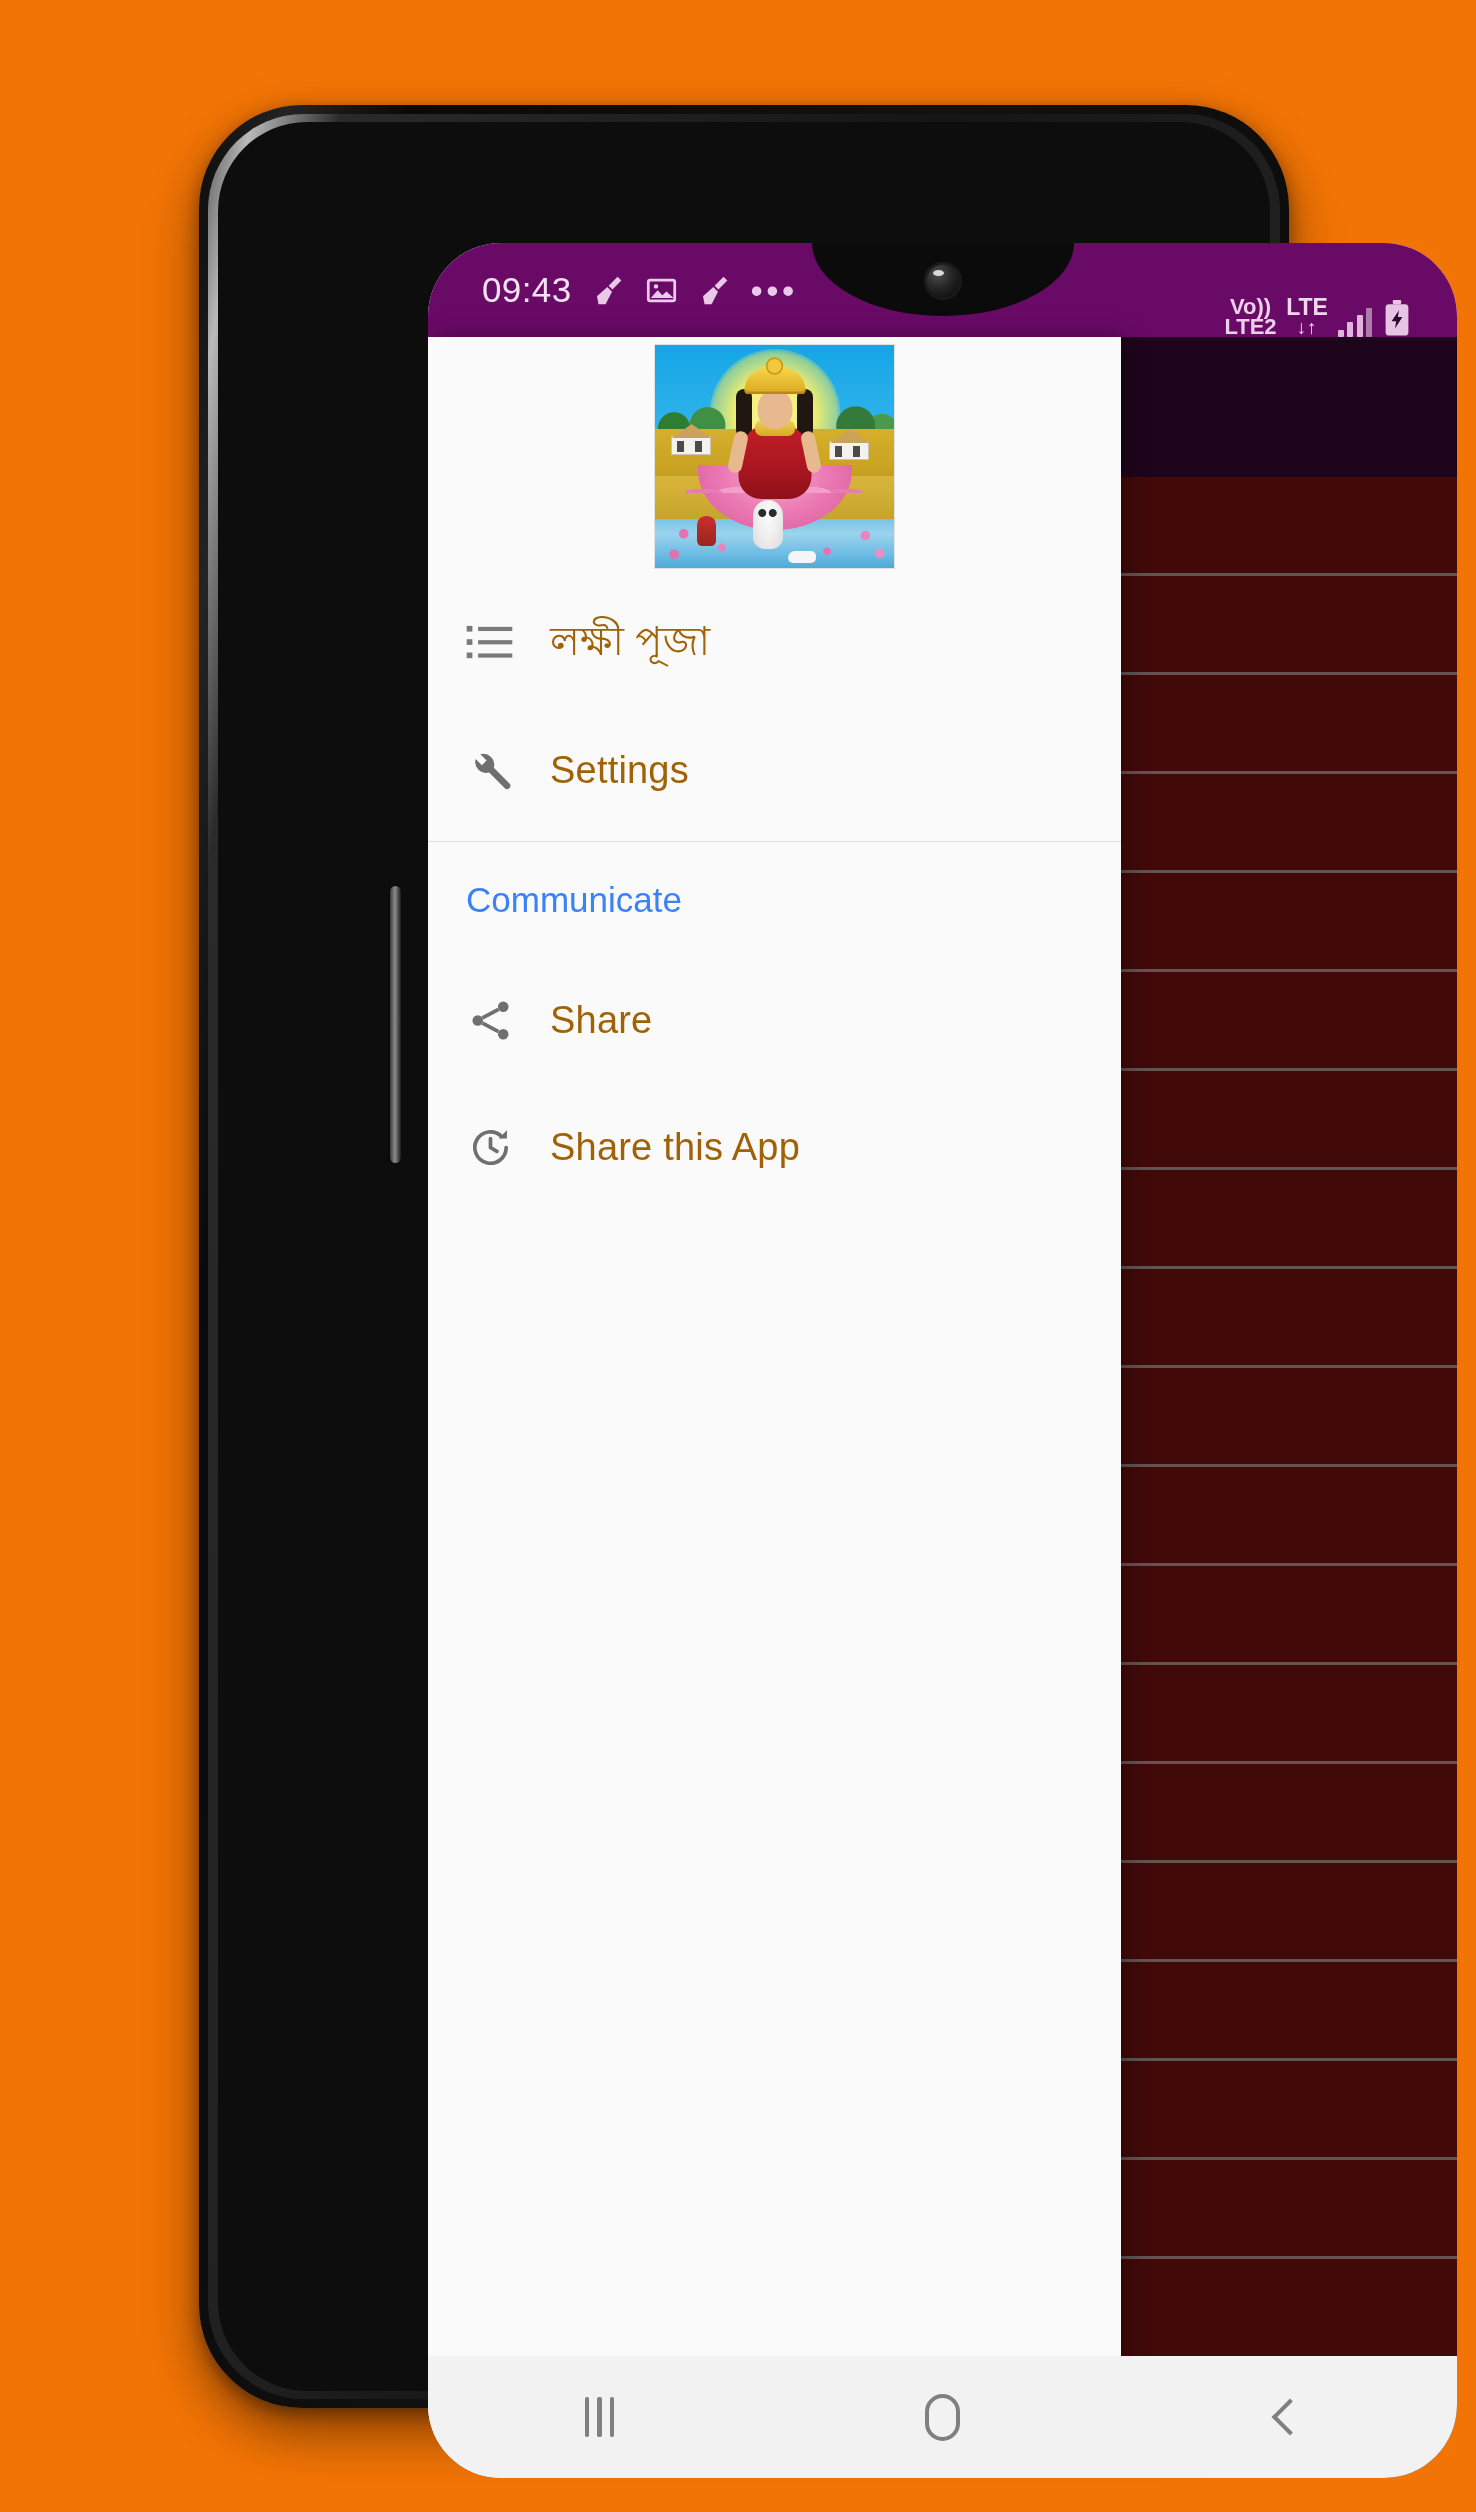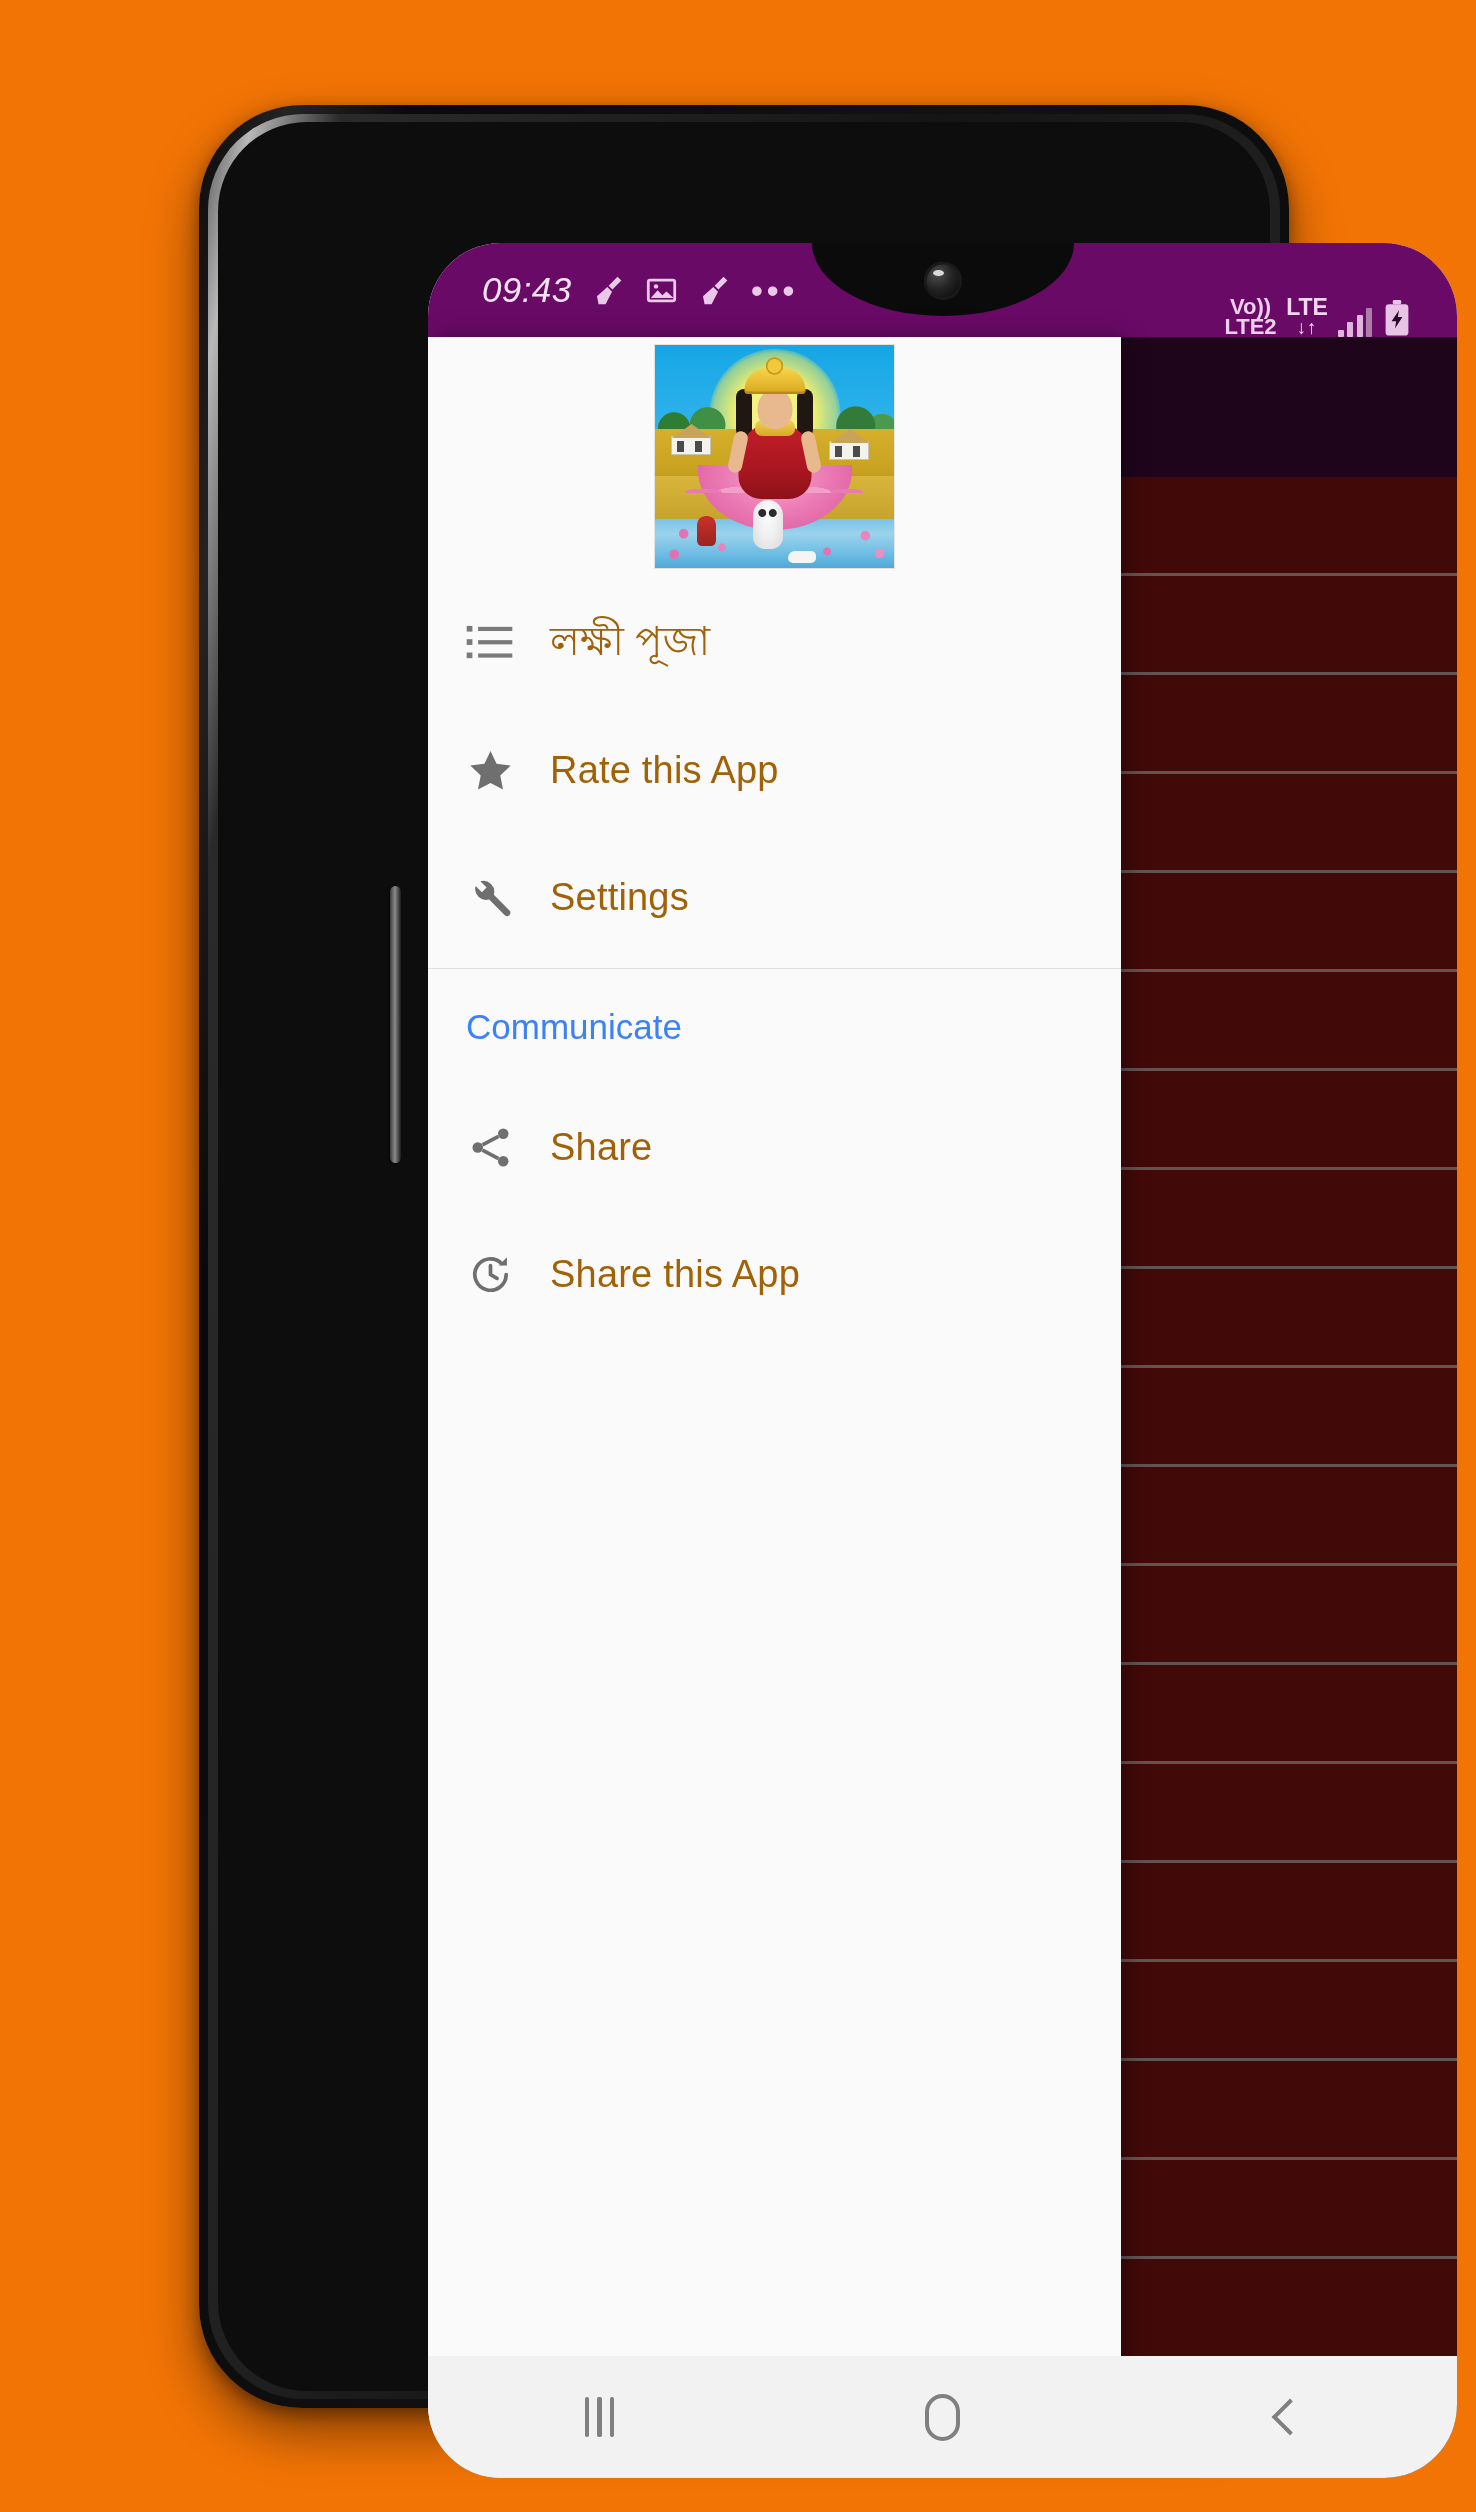--- a/index.html
+++ b/index.html
@@ -64,21 +64,20 @@
   .statusbar {
     position: absolute; left: 0; top: 0; width: 100%; height: 94px;
     background: #6a0a67;
     display: flex; align-items: center;
     color: #f2d8f0;
     z-index: 5;
   }
   .sb-left {
     display: flex; align-items: center; gap: 19px;
     margin-left: 54px;
-    font-style: italic;
   }
   .sb-time { font-size: 35px; font-weight: 400; letter-spacing: 0.4px; color:#f3e2f2; }
   .sb-icon { display: inline-flex; align-items: center; justify-content: center; }
   .sb-dots { font-size: 35px; letter-spacing: 3.5px; line-height: 1; color:#e9c9e7; }
   .sb-right {
     position: absolute; right: 45px; top: 0; height: 94px;
     display: flex; align-items: flex-end; gap: 9.6px;
   }
   .volte-stack {
     display: flex; flex-direction: column; align-items: center;
@@ -464,28 +463,20 @@
                 <rect x="6" y="1.5" width="18" height="2.2"></rect>
               <rect x="0" y="8" width="3" height="3"></rect>
                 <rect x="6" y="8.5" width="18" height="2.2"></rect>
               <rect x="0" y="15" width="3" height="3"></rect>
                 <rect x="6" y="15.5" width="18" height="2.2"></rect>
             </svg>
           </span>
           <span class="d-label bn">লক্ষী পূজা</span>
         </div>
 
-        <div class="drawer-item">
-          <span class="d-icon">
-            <svg width="49" height="47" viewBox="0 0 24 24" fill="#6f6f6f">
-              <path d="M12 2l3.1 6.6 7.2.9-5.3 5 1.4 7.2L12 18.4 5.6 21.7 7 14.5 1.7 9.5l7.2-.9z"></path>
-            </svg>
-          </span>
-          <span class="d-label">Rate this App</span>
-        </div>
 
         <div class="drawer-item">
           <span class="d-icon">
             <svg width="49" height="47" viewBox="0 0 24 24" fill="#6f6f6f">
               <path d="M21.7 18.6l-8-8a5.6 5.6 0 0 0-6.9-6.9l3.2 3.2-2.4 2.4-3.2-3.2a5.6 5.6 0 0 0 6.9 6.9l8 8a1.6 1.6 0 0 0 2.3 0 1.6 1.6 0 0 0 .1-2.4z"></path>
             </svg>
           </span>
           <span class="d-label">Settings</span>
         </div>
 

